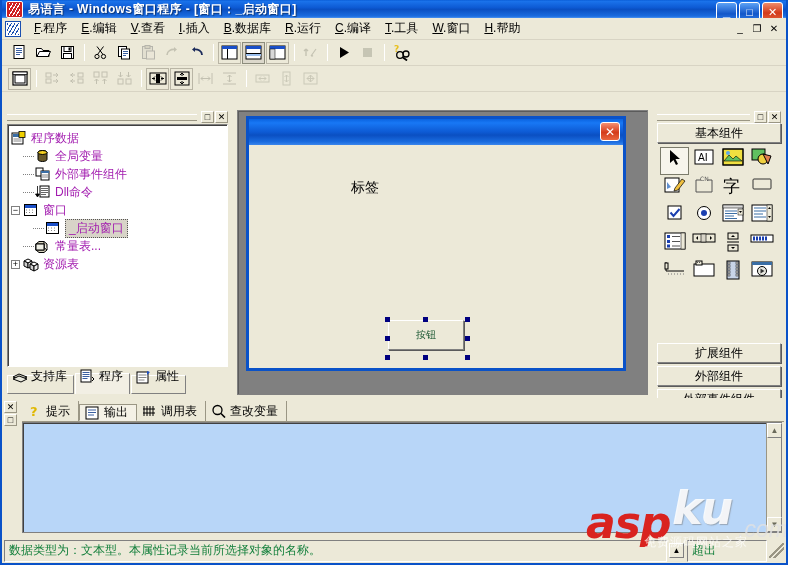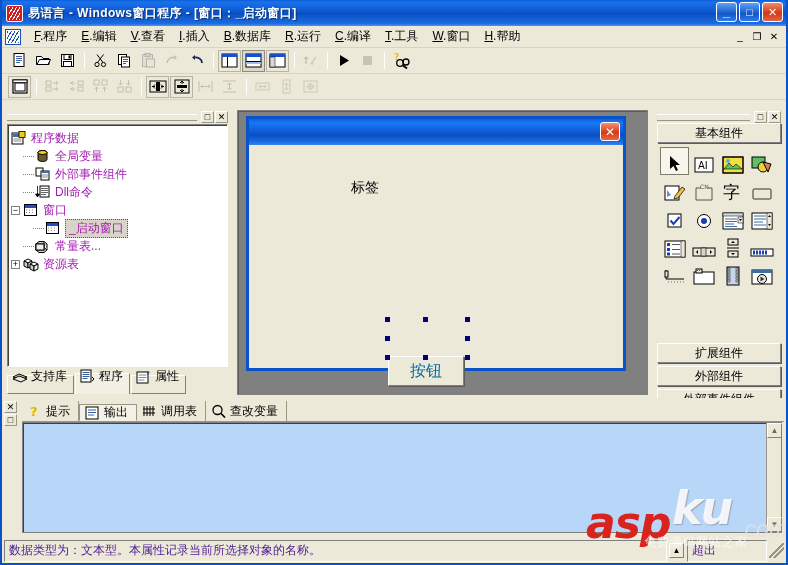--- a/index.html
+++ b/index.html
@@ -16,21 +16,21 @@
     position: relative;
     width: 788px; height: 565px;
     background: #ece9d8;
     border: 2px solid #0a52c8;
     border-top: none;
     overflow: hidden;
   }
 
   
   .titlebar {
-    height: 26px;
+    height: 18px;
     background: linear-gradient(to bottom,#0b5fd8 0%,#1a72ea 8%,#0d5ad4 42%,#0a4fc2 52%,#1a6ce0 90%,#4b92f0 100%);
     display: flex; align-items: center;
     padding: 0 2px 0 4px;
     position: relative;
   }
   .title-icon {
     width: 17px; height: 17px; flex: 0 0 17px;
     background: #cf2020;
     border: 1px solid #ffffff;
     border-radius: 2px;
@@ -284,23 +284,22 @@
   }
   .form-button {
     position: absolute;
     left: 139px; top: 175px;
     width: 76px; height: 30px;
     background: #ece9d8;
     border: 1px solid #ffffff;
     border-right-color: #808080; border-bottom-color: #808080;
     box-shadow: 1px 1px 0 #5b5b5b;
     display: flex; align-items: center; justify-content: center;
-    font-size: 16px;
-    color: #0369a1;
-    margin-top: 36px;
+    font-size: 10px;
+    color: #14532d;
   }
   .handle {
     position: absolute;
     width: 5px; height: 5px;
     background: #000080;
   }
 
   
   .right-panel {
     position: absolute;
@@ -320,21 +319,21 @@
     color: #000;
   }
   .pal-grid {
     margin: 4px 3px 4px 5px;
     display: grid;
     grid-template-columns: repeat(4, 29px);
     grid-auto-rows: 28px;
     justify-content: start;
   }
   .pal-cell {
-    display: flex; align-items: flex-end; justify-content: center;
+    display: flex; align-items: flex-start; justify-content: center;
     border: 1px solid transparent;
   }
   .pal-cell.sel { border: 1px solid #7b7b6b; background: #f7f5ec; }
   .pal-spacer { height: 52px; }
 
   
   .bottom-panel {
     position: absolute;
     left: 0; right: 0;
     top: 288px; bottom: 0;
@@ -410,21 +409,21 @@
   }
   .status-cell {
     height: 19px;
     background: #ece9d8;
     border: 1px solid #9a9684;
     border-top-color: #808080; border-left-color: #808080;
     border-right-color: #ffffff; border-bottom-color: #ffffff;
     display: flex; align-items: center;
     padding: 10px 4px;
     font-size: 12px;
-    color: #4c1d95;
+    color: #15803d;
     white-space: nowrap;
     overflow: hidden;
   }
   .sc-main { flex: 1; margin-right: 2px; }
   .sc-small { width: 80px; }
   .size-grip {
     width: 15px; height: 15px;
     margin-left: 2px;
     background:
       linear-gradient(135deg, transparent 45%, #9a9684 45%, #9a9684 55%, transparent 55%),

